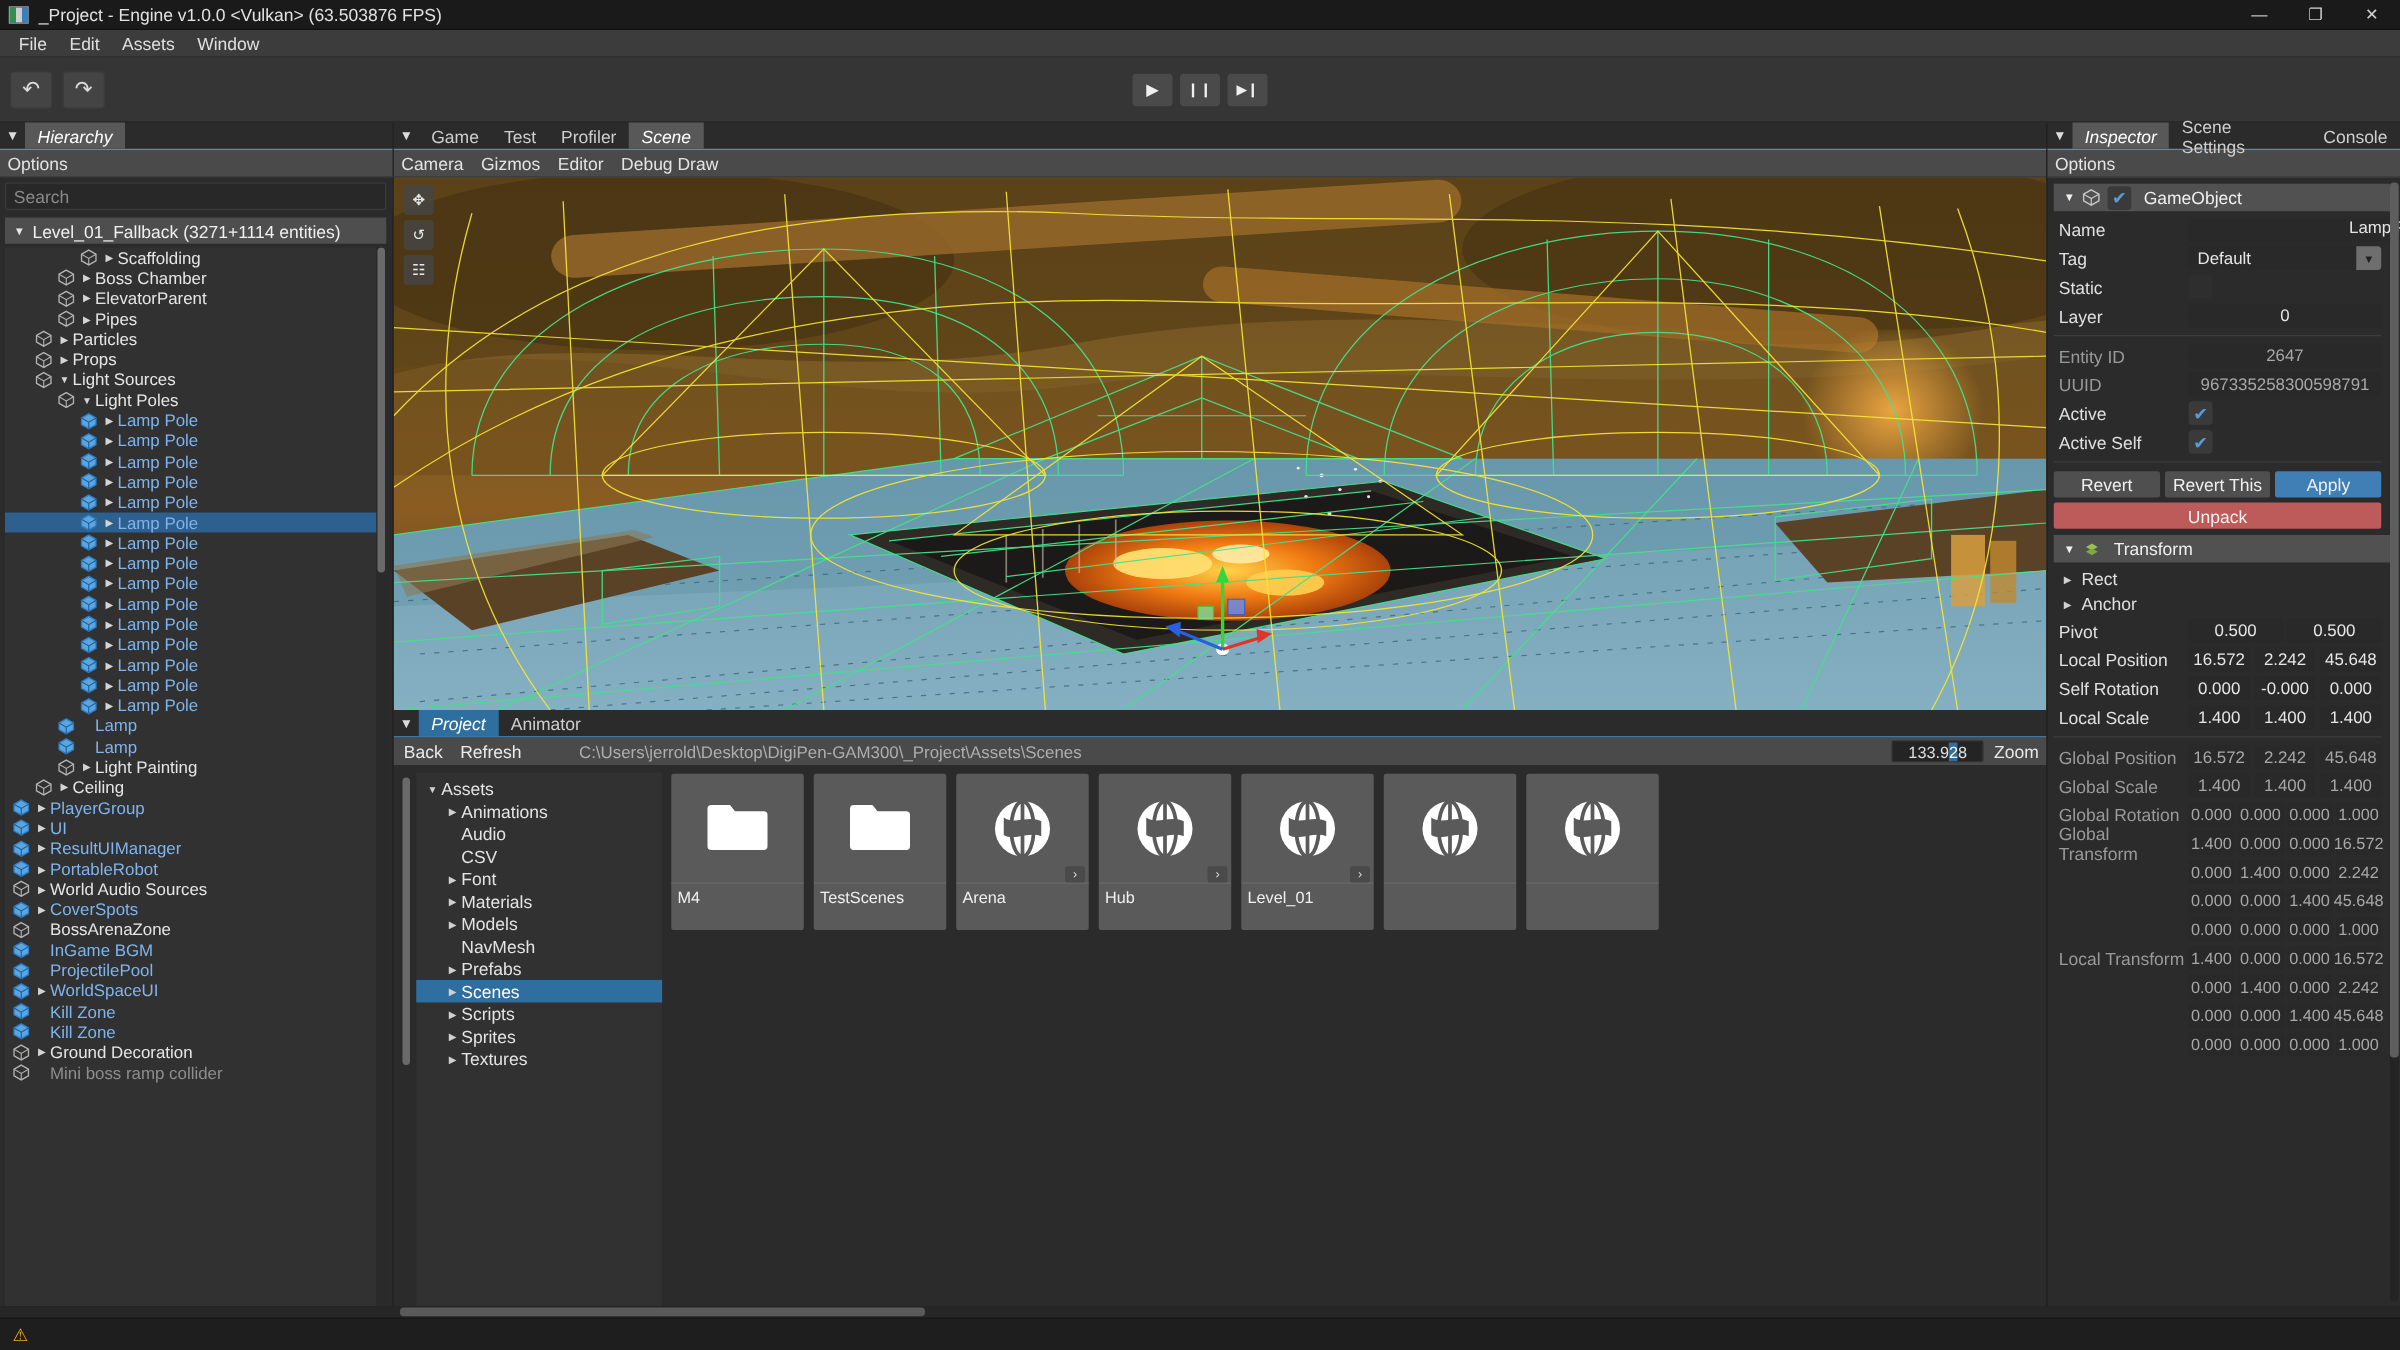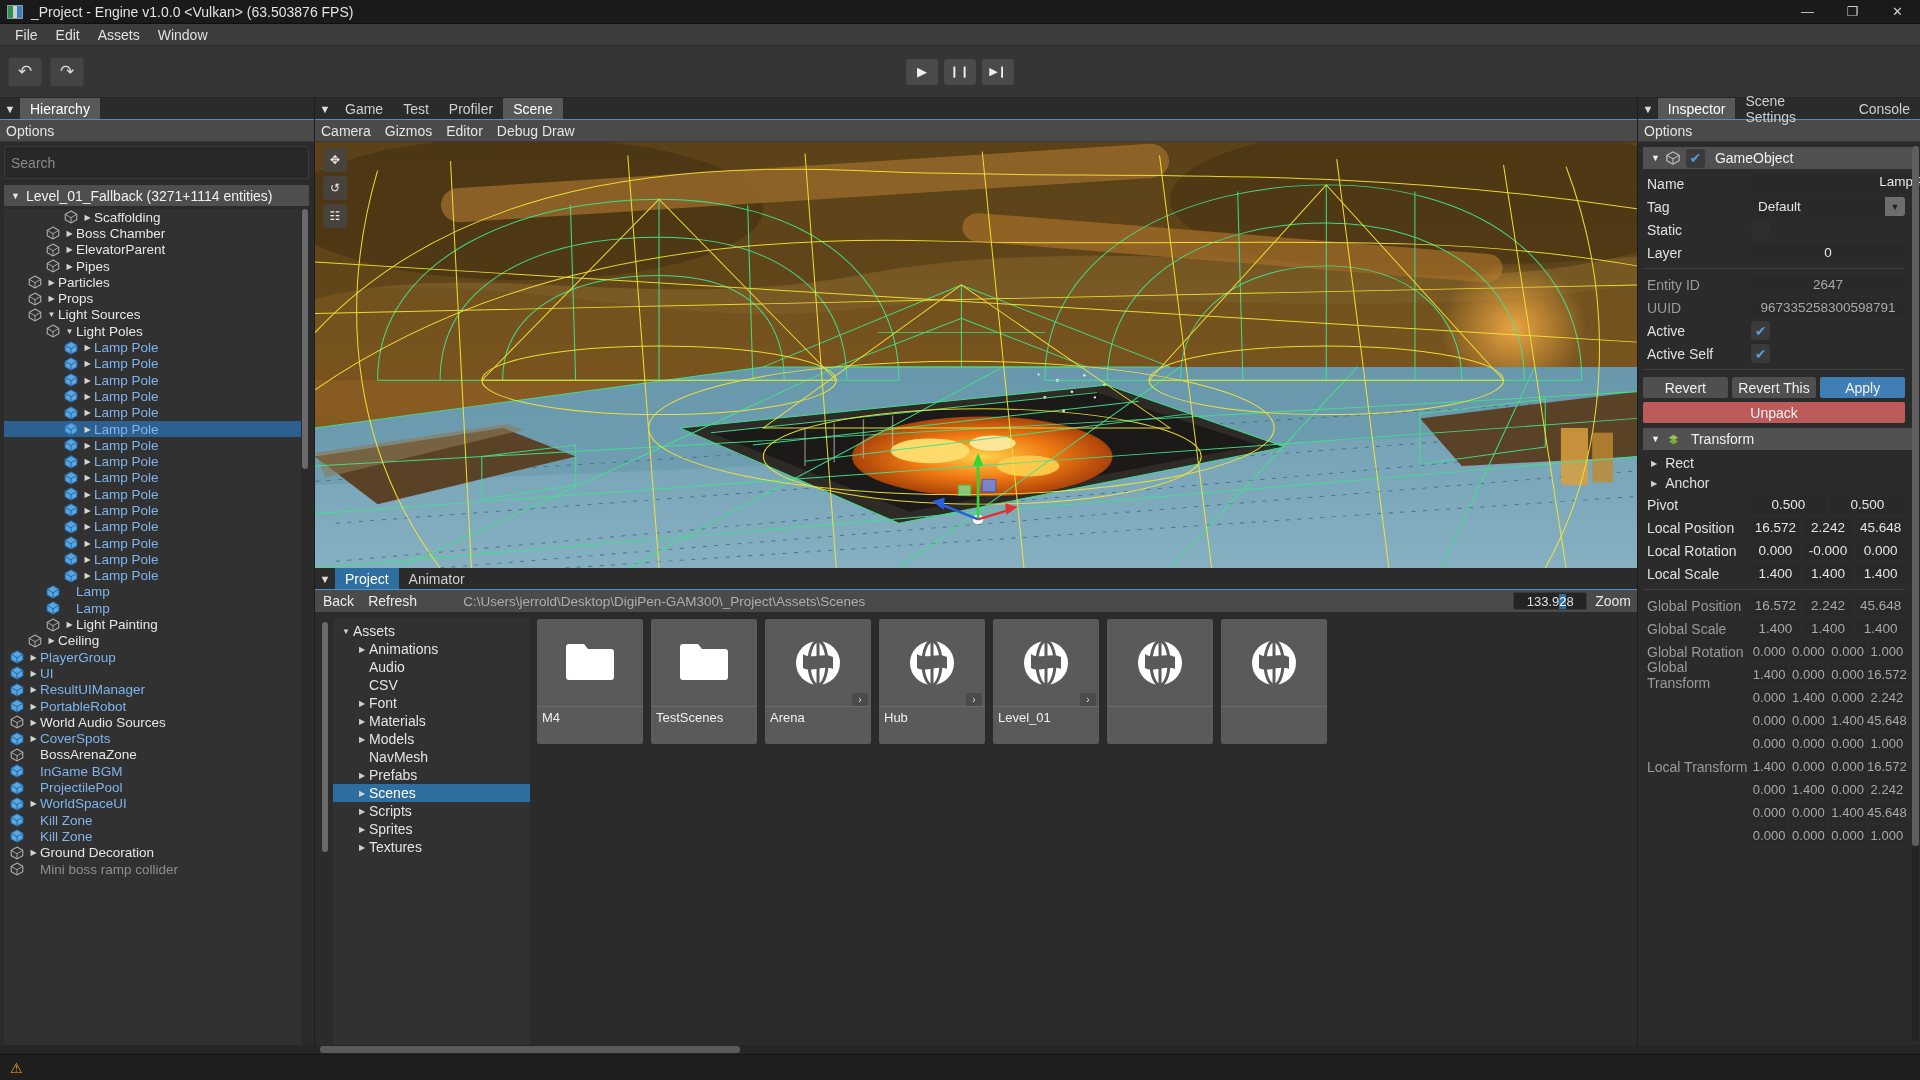--- a/index.html
+++ b/index.html
@@ -65,34 +65,34 @@
     align-items: stretch; border-bottom: 1px solid #4a90c8; position: relative;
   }
   .tabrow .burger {
     width: 20px; display: flex; align-items: center; justify-content: center;
     color: #dcdcdc; font-size: 11px;
   }
   .tab {
     padding: 0 10px; display: flex; align-items: center; font-size: 14px;
     color: #cfcfcf; background: transparent;
   }
-  .tab.active { background: #585858; color: #fff; }
+  .tab.active { background: #585858; color: #fff; font-style: italic; }
   .tab.active.blue { background: #2f6f9f; color: #fff; }
   .subbar {
     height: 22px; flex: 0 0 22px; background: #4a4a4a; display: flex;
     align-items: center; padding-left: 6px; gap: 14px; font-size: 14px; color: #e4e4e4;
     border-bottom: 1px solid #3a3a3a;
   }
 
   
   .left { width: 315px; flex: 0 0 315px; display: flex; flex-direction: column;
           background: #2b2b2b; border-right: 1px solid #1d1d1d; min-height: 0; }
   .searchwrap { padding: 4px 5px 4px 4px; background: #2b2b2b; }
   .searchbox {
-    height: 33px; background: #282828; border: 1px solid #3b3b3b; border-radius: 2px;
+    height: 22px; background: #282828; border: 1px solid #3b3b3b; border-radius: 2px;
     display: flex; align-items: center; padding: 0 6px; color: #8a8a8a; font-size: 14px;
   }
   .rootrow {
     height: 21px; margin: 2px 5px 0 4px; background: #4e4e4e; display: flex;
     align-items: center; gap: 6px; padding-left: 7px; font-size: 14px; color: #f0f0f0;
   }
   .treewrap { flex: 1 1 auto; overflow: hidden; position: relative;
               margin: 3px 5px 0 4px; background: #313131; }
   .tree { position: absolute; inset: 0; overflow: hidden; }
   .trow {
@@ -1113,21 +1113,21 @@
         <div class="prow">
           <span class="plabel">Local Position</span>
           <div class="fgrow">
             <div class="field">16.572</div>
             <div class="field">2.242</div>
             <div class="field">45.648</div>
           </div>
         </div>
 
         <div class="prow">
-          <span class="plabel">Local Rotation</span>
+          <span class="plabel">Self Rotation</span>
           <div class="fgrow">
             <div class="field">0.000</div>
             <div class="field">-0.000</div>
             <div class="field">0.000</div>
           </div>
         </div>
 
         <div class="prow">
           <span class="plabel">Local Scale</span>
           <div class="fgrow">

